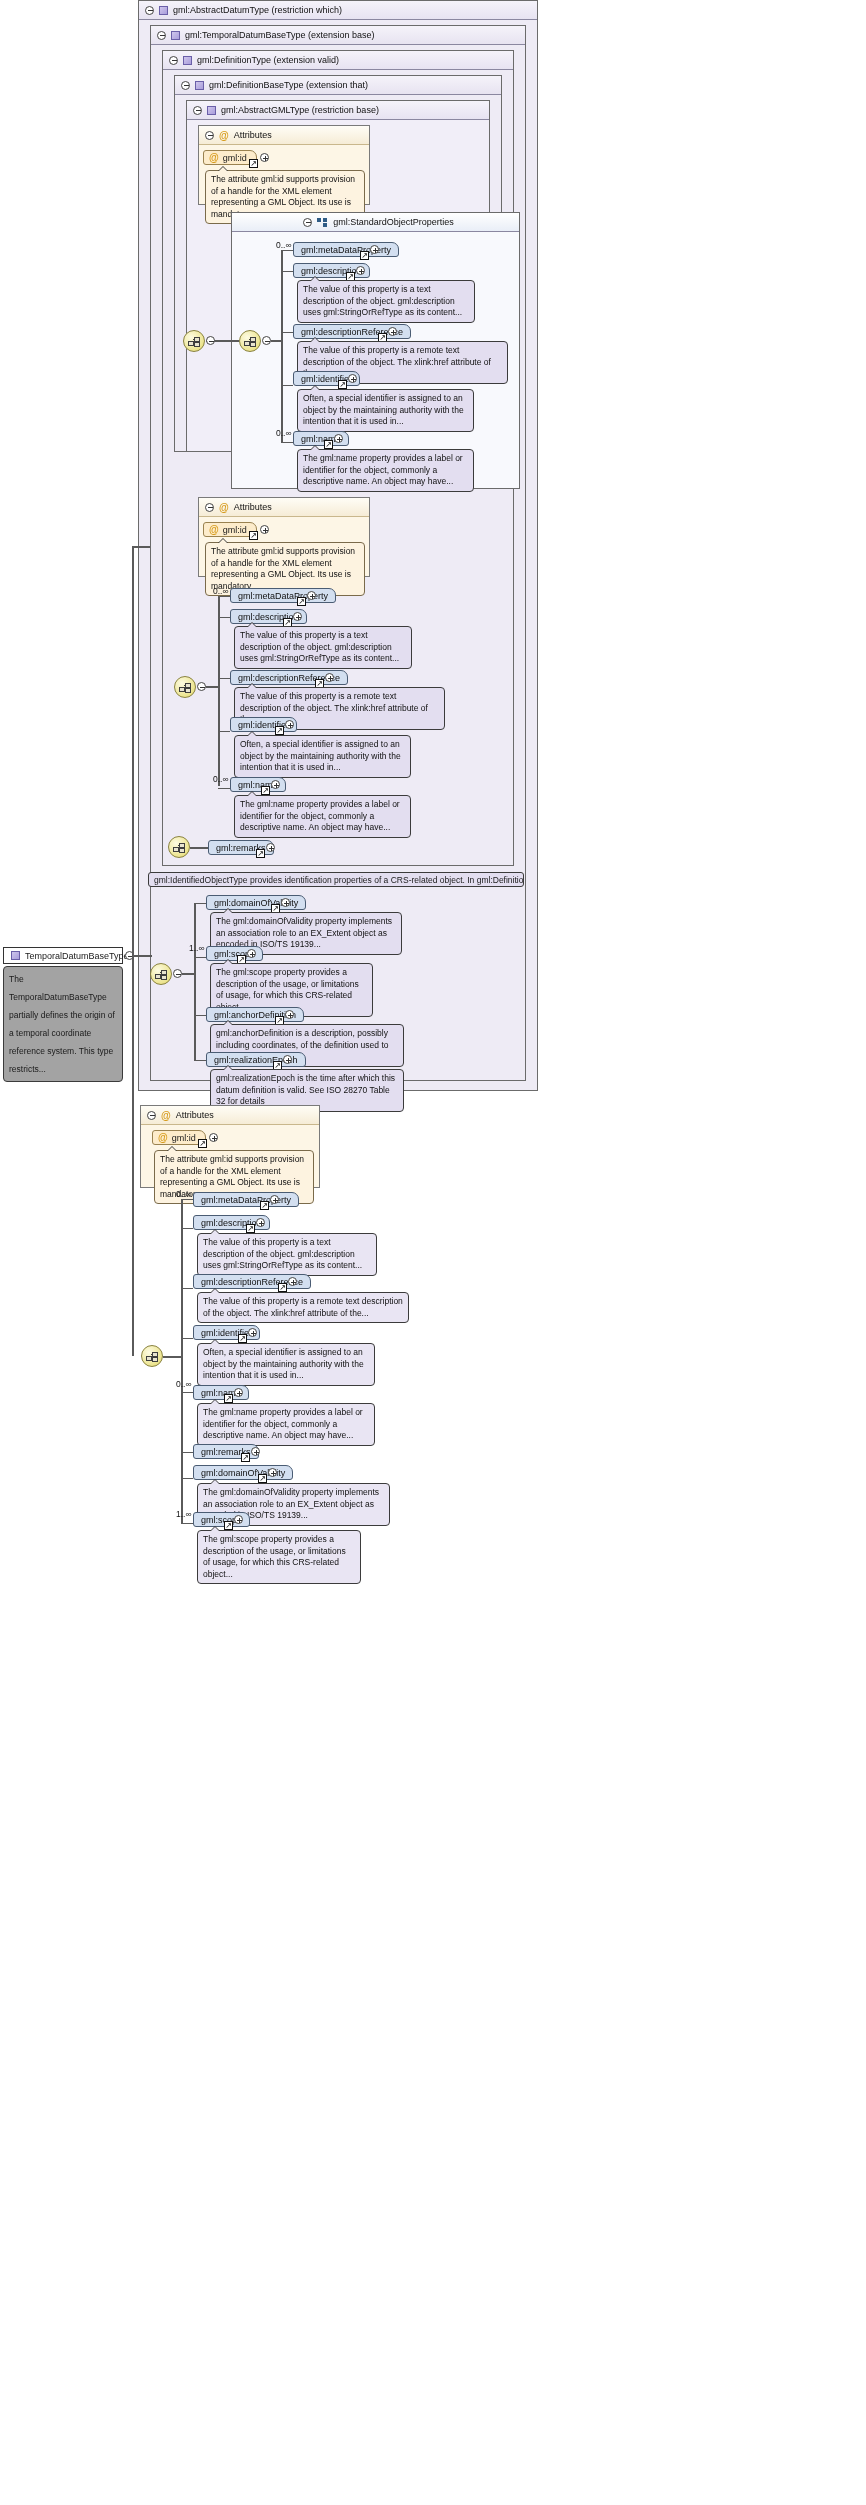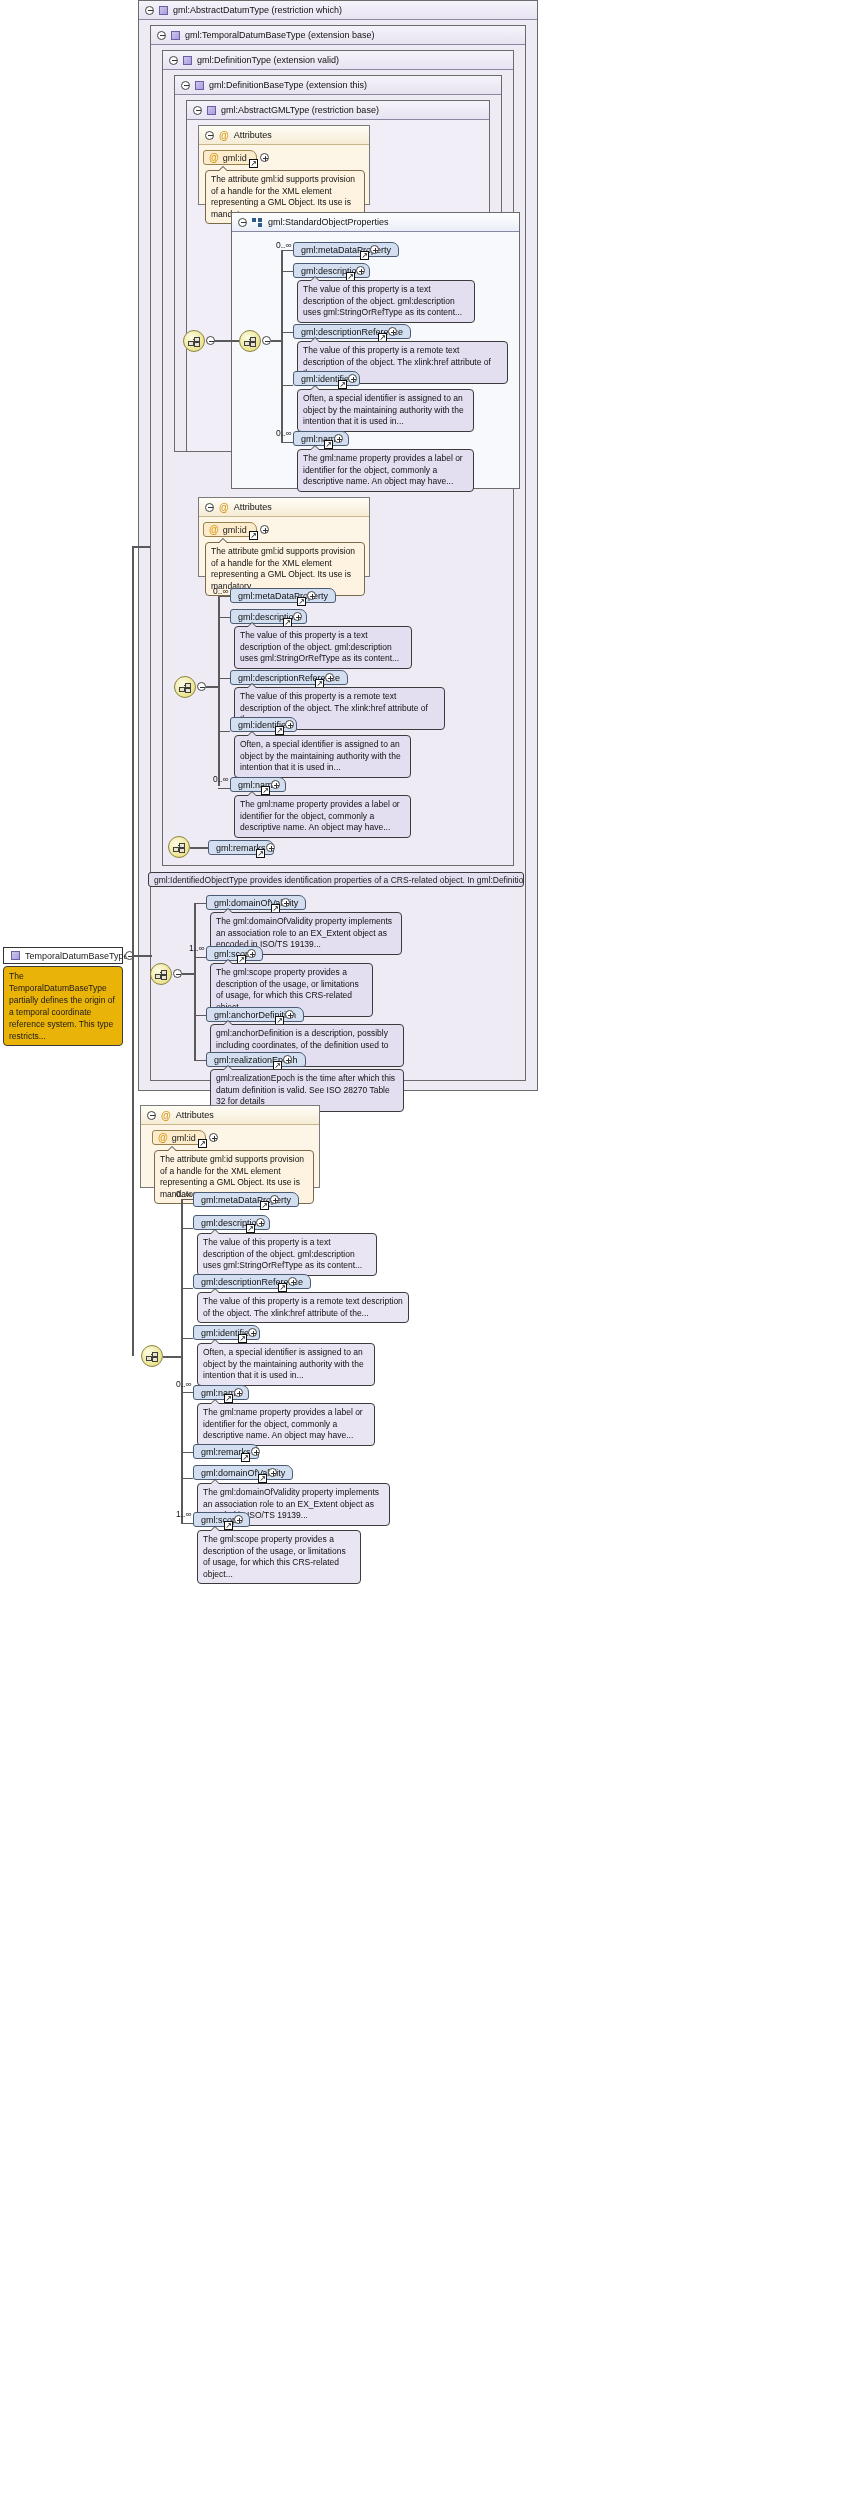--- a/index.html
+++ b/index.html
@@ -188,22 +188,22 @@
   
   .roottype{
     position:absolute;
     display:flex;align-items:center;gap:5px;
     padding:0 7px;height:17px;
     background:#ffffff;border:1px solid #333;
     font-size:9px;
   }
   .rootdoc{
     position:absolute;
-    background:#eab308;border:1px solid #3b3b3b;border-radius:4px;
-    padding:3px 5px;font-size:8.5px;line-height:12px;
+    background:#a3a3a3;border:1px solid #3b3b3b;border-radius:4px;
+    padding:3px 5px;font-size:8.5px;line-height:18px;
   }
 </style>
 </head>
 <body>
 
 <div class="canvas">
 
   <div class="frame f1" style="left:138px;top:0px;width:400px;height:1091px;">
     <div class="frame-head">
       <span class="cc"></span>
@@ -225,21 +225,21 @@
       <span class="cc"></span>
       <span class="sq"></span>
       <span>gml:DefinitionType (extension valid)</span>
     </div>
   </div>
 
   <div class="frame f4" style="left:174px;top:75px;width:328px;height:377px;">
     <div class="frame-head">
       <span class="cc"></span>
       <span class="sq"></span>
-      <span>gml:DefinitionBaseType (extension this)</span>
+      <span>gml:DefinitionBaseType (extension that)</span>
     </div>
   </div>
 
   <div class="frame f5" style="left:186px;top:100px;width:304px;height:352px;">
     <div class="frame-head">
       <span class="cc"></span>
       <span class="sq"></span>
       <span>gml:AbstractGMLType (restriction base)</span>
     </div>
   </div>
@@ -255,21 +255,21 @@
     <span class="at">@</span>
     <span>gml:id</span>
   </div>
   <div class="plus" style="left:260px;top:153px;"></div>
   <div class="refarrow" style="left:249px;top:159px;">↗</div>
   <div class="doc cream" style="left:205px;top:170px;width:160px;">
     <span>The attribute gml:id supports provision of a handle for the XML element representing a GML Object. Its use is mandatory...</span>
   </div>
 
   <div class="frame" style="left:231px;top:212px;width:289px;height:277px;background:#f8f9fd;">
-    <div class="frame-head" style="background:linear-gradient(to bottom,#ffffff 0%,#e9eef7 100%);">
+    <div class="frame-head" style="background:linear-gradient(to bottom,#ffffff 0%,#e9eef7 100%);justify-content:center;">
       <span class="cc"></span>
       <span class="mg">
           <i></i>
           <i></i>
           <i></i>
         </span>
       <span>gml:StandardObjectProperties</span>
     </div>
   </div>
 

